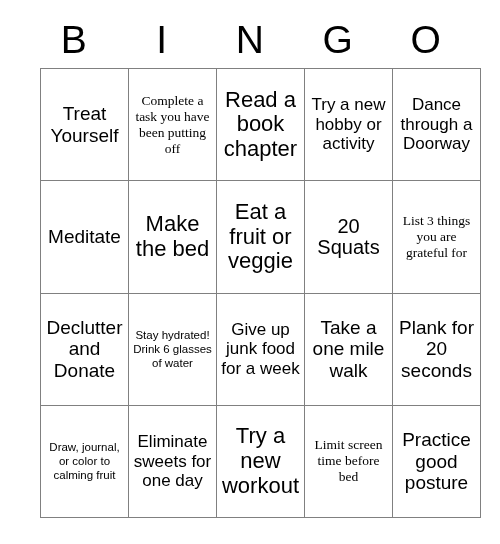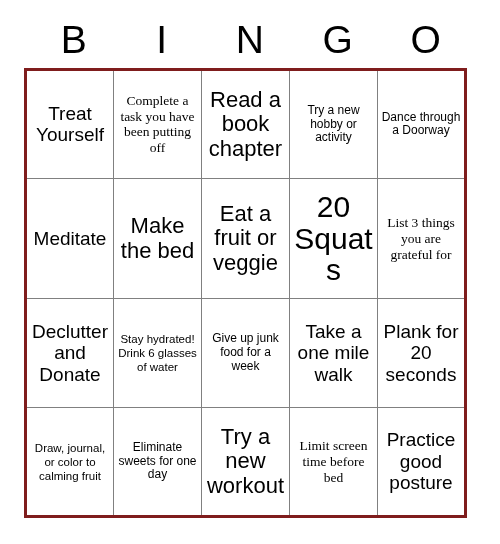--- a/index.html
+++ b/index.html
@@ -37,47 +37,47 @@
     letter-spacing: 0.5px;
     font-weight: 400;
     padding-bottom: 9px;
     color: #000000;
     user-select: none;
   }
   
   #bingo-grid {
     width: 440px;
     height: 450px;
-    margin-left: 24px;
+    margin-left: 40px;
     border-collapse: collapse;
     table-layout: fixed;
-    border: 3px solid #7f1d1d;
+    border: 1px solid #7f1d1d;
   }
   #bingo-grid td {
     width: 88px;
     height: 90px;
     border: 1px solid #808080;
     text-align: center;
     vertical-align: middle;
     padding: 2px 3px;
     box-sizing: border-box;
     overflow: hidden;
   }
   .cell-text {
     display: block;
     line-height: 1.12;
     word-wrap: break-word;
   }
   
   .fs-xs  { font-size: 11.5px; line-height: 1.22; }
   .fs-sm  { font-size: 13.5px; line-height: 1.18; font-family: Liberation Serif, serif; }
-  .fs-md  { font-size: 12px;   line-height: 1.15; }
+  .fs-md  { font-size: 17px;   line-height: 1.15; }
   .fs-lg  { font-size: 19px;   line-height: 1.14; }
   .fs-xl  { font-size: 22px;   line-height: 1.12; }
-  .fs-xxl { font-size: 30px;   line-height: 1.05; }
+  .fs-xxl { font-size: 20px;   line-height: 1.05; }
 </style>
 </head>
 <body>
 
 <div id="card">
 
   <div id="bingo-header">
     <div class="header-letter">B</div>
     <div class="header-letter">I</div>
     <div class="header-letter">N</div>

